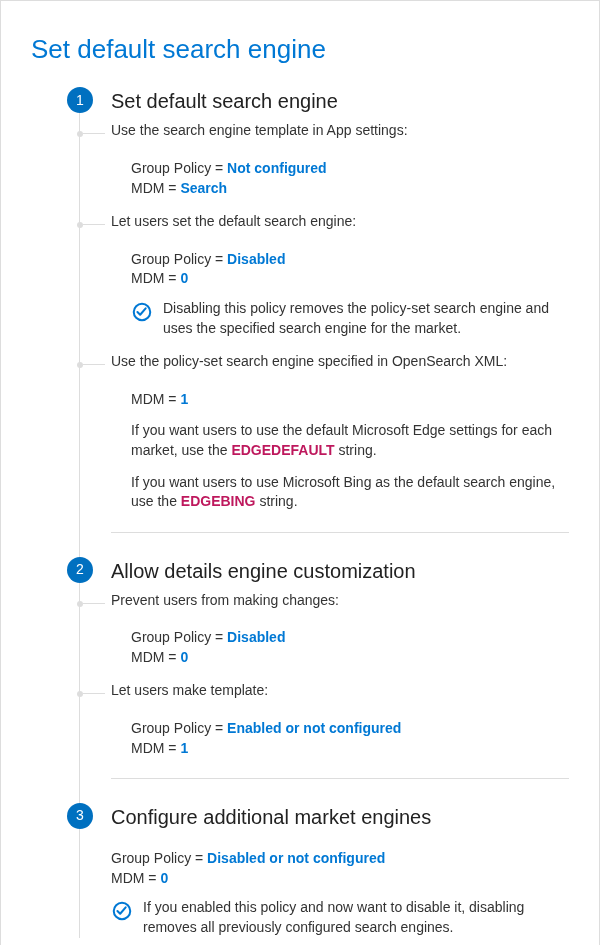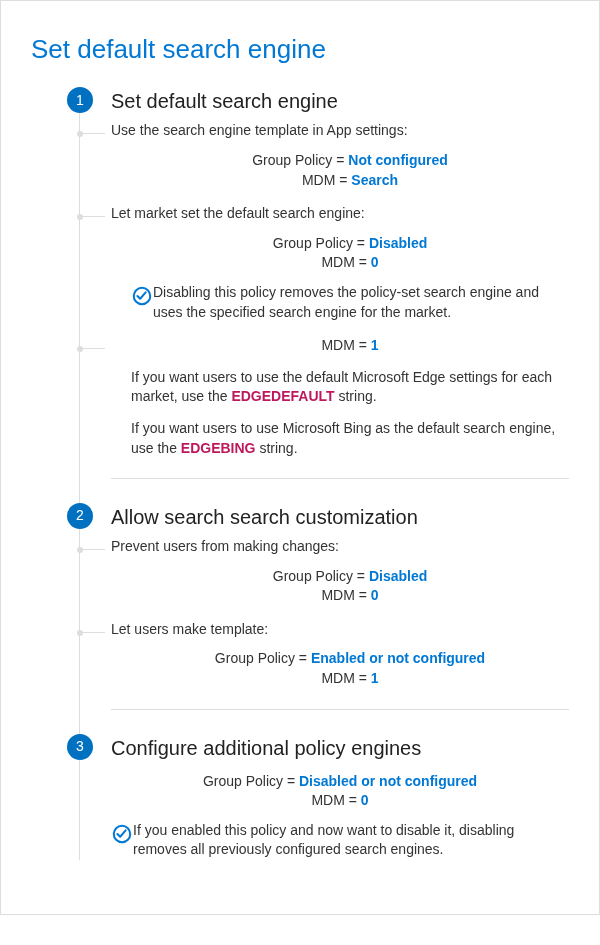--- a/index.html
+++ b/index.html
@@ -79,31 +79,31 @@
     top: 12px;
     width: 22px;
     height: 1px;
     background: #ddd;
   }
   .option.no-dot::before,
   .option.no-dot::after { display: none; }
   .option-label { color: #333; }
   .kv {
     margin-left: 20px;
-    margin-top: 10px;
-    text-align: center;
+    margin-top: 18px;
   }
   .kv-line { }
   .val {
     color: #0078d4;
     font-weight: 600;
   }
   .note {
     margin: 10px 0 10px 20px;
     display: flex;
+    gap: 10px;
     align-items: flex-start;
   }
   .note-icon {
     flex: 0 0 auto;
     width: 22px;
     height: 22px;
     color: #0078d4;
     margin-top: 2px;
   }
   .note-text {
@@ -135,48 +135,49 @@
 
     <div class="option">
       <div class="option-label">Use the search engine template in App settings:</div>
       <div class="kv">
         <div class="kv-line"><span>Group Policy = </span><span class="val">Not configured</span></div>
         <div class="kv-line"><span>MDM = </span><span class="val">Search</span></div>
       </div>
     </div>
 
     <div class="option">
-      <div class="option-label">Let market set the default search engine:</div>
+      <div class="option-label">Let users set the default search engine:</div>
       <div class="kv">
         <div class="kv-line"><span>Group Policy = </span><span class="val">Disabled</span></div>
         <div class="kv-line"><span>MDM = </span><span class="val">0</span></div>
       </div>
       <div class="note">
         <svg class="note-icon" viewBox="0 0 24 24" fill="none" stroke="currentColor" stroke-width="2.2">
           <circle cx="12" cy="12" r="9"></circle>
           <path d="M7 12 l3 3 l6 -7" stroke-linecap="round" stroke-linejoin="round"></path>
         </svg>
         <div class="note-text">Disabling this policy removes the policy-set search engine and uses the specified search engine for the market.</div>
       </div>
     </div>
 
     <div class="option">
+      <div class="option-label">Use the policy-set search engine specified in OpenSearch XML:</div>
       <div class="kv">
         <div class="kv-line"><span>MDM = </span><span class="val">1</span></div>
       </div>
       <div class="para"><span>If you want users to use the default Microsoft Edge settings for each market, use the </span><span class="inline-val">EDGEDEFAULT</span><span> string.</span></div>
       <div class="para"><span>If you want users to use Microsoft Bing as the default search engine, use the </span><span class="inline-val">EDGEBING</span><span> string.</span></div>
     </div>
 
     <hr class="divider">
   </div>
 
   <div class="step">
     <div class="badge">2</div>
-    <div class="step-title">Allow search search customization</div>
+    <div class="step-title">Allow details engine customization</div>
 
     <div class="option">
       <div class="option-label">Prevent users from making changes:</div>
       <div class="kv">
         <div class="kv-line"><span>Group Policy = </span><span class="val">Disabled</span></div>
         <div class="kv-line"><span>MDM = </span><span class="val">0</span></div>
       </div>
     </div>
 
     <div class="option">
@@ -185,21 +186,21 @@
         <div class="kv-line"><span>Group Policy = </span><span class="val">Enabled or not configured</span></div>
         <div class="kv-line"><span>MDM = </span><span class="val">1</span></div>
       </div>
     </div>
 
     <hr class="divider">
   </div>
 
   <div class="step">
     <div class="badge">3</div>
-    <div class="step-title">Configure additional policy engines</div>
+    <div class="step-title">Configure additional market engines</div>
 
     <div class="option no-dot">
       <div class="kv" style="margin-left:0">
         <div class="kv-line"><span>Group Policy = </span><span class="val">Disabled or not configured</span></div>
         <div class="kv-line"><span>MDM = </span><span class="val">0</span></div>
       </div>
       <div class="note" style="margin-left:0">
         <svg class="note-icon" viewBox="0 0 24 24" fill="none" stroke="currentColor" stroke-width="2.2">
           <circle cx="12" cy="12" r="9"></circle>
           <path d="M7 12 l3 3 l6 -7" stroke-linecap="round" stroke-linejoin="round"></path>

